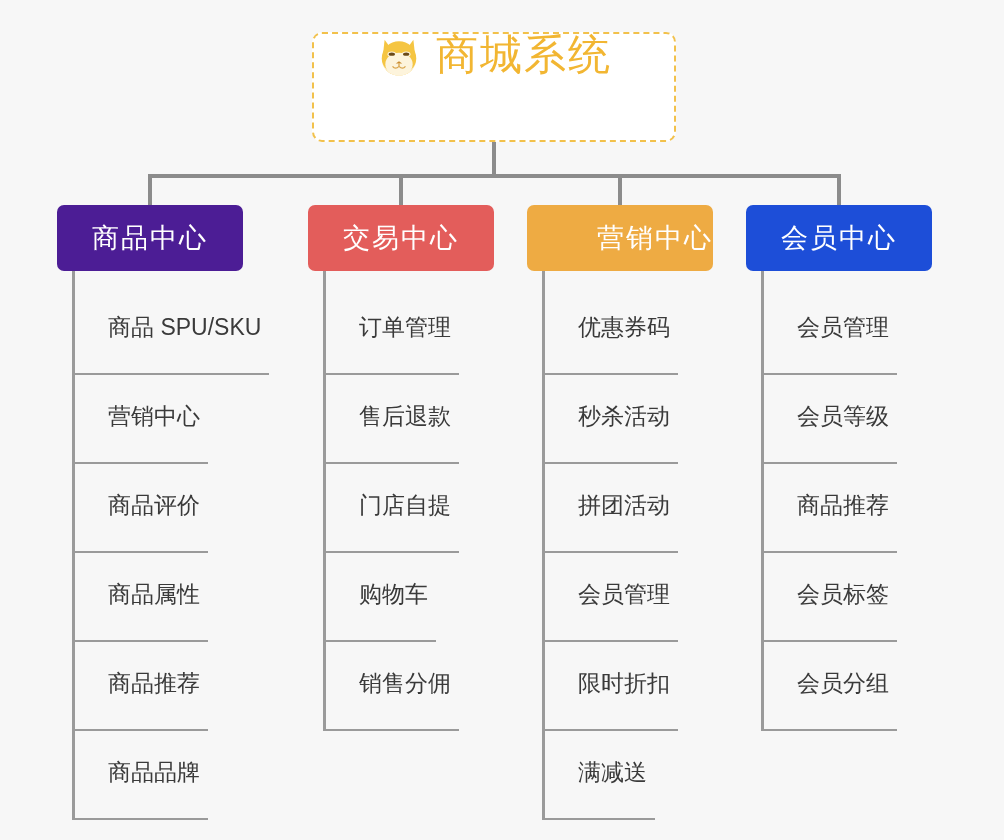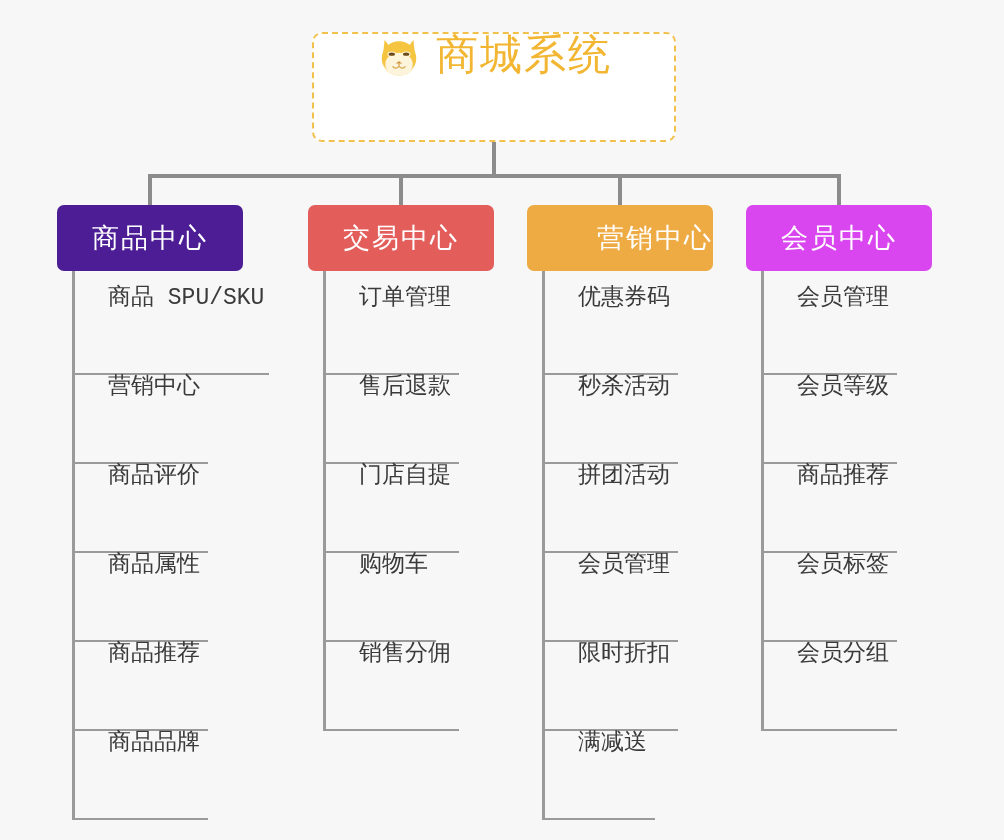--- a/index.html
+++ b/index.html
@@ -102,22 +102,21 @@
     margin-top: 0;
     padding-top: 15px;
     margin-left: 15px;
     border-left: 3px solid #9a9a9a;
   }
   .leaf-item {
     position: relative;
     height: 89px;
     box-sizing: border-box;
     display: flex;
-    align-items: flex-start;
-    font-family: Liberation Mono, monospace;
+    align-items: center;
   }
   .leaf-underline {
     position: absolute;
     left: 0;
     bottom: 0;
     height: 2px;
     background: #9a9a9a;
   }
   .leaf-label {
     position: relative;
@@ -247,21 +246,21 @@
           <span class="leaf-underline" style="width: 133px;"></span>
           <span class="leaf-label">限时折扣</span>
         </div>
         <div class="leaf-item">
           <span class="leaf-underline" style="width: 110px;"></span>
           <span class="leaf-label">满减送</span>
         </div>
       </div>
     </div>
   <div class="column col-3">
-      <div class="cat-header" style="background: #d946ef;">
+      <div class="cat-header" style="background: #1d4ed8;">
         <span class="cat-header-label">会员中心</span>
       </div>
       <div class="leaf-list">
         <div class="leaf-item">
           <span class="leaf-underline" style="width: 133px;"></span>
           <span class="leaf-label">会员管理</span>
         </div>
         <div class="leaf-item">
           <span class="leaf-underline" style="width: 133px;"></span>
           <span class="leaf-label">会员等级</span>

